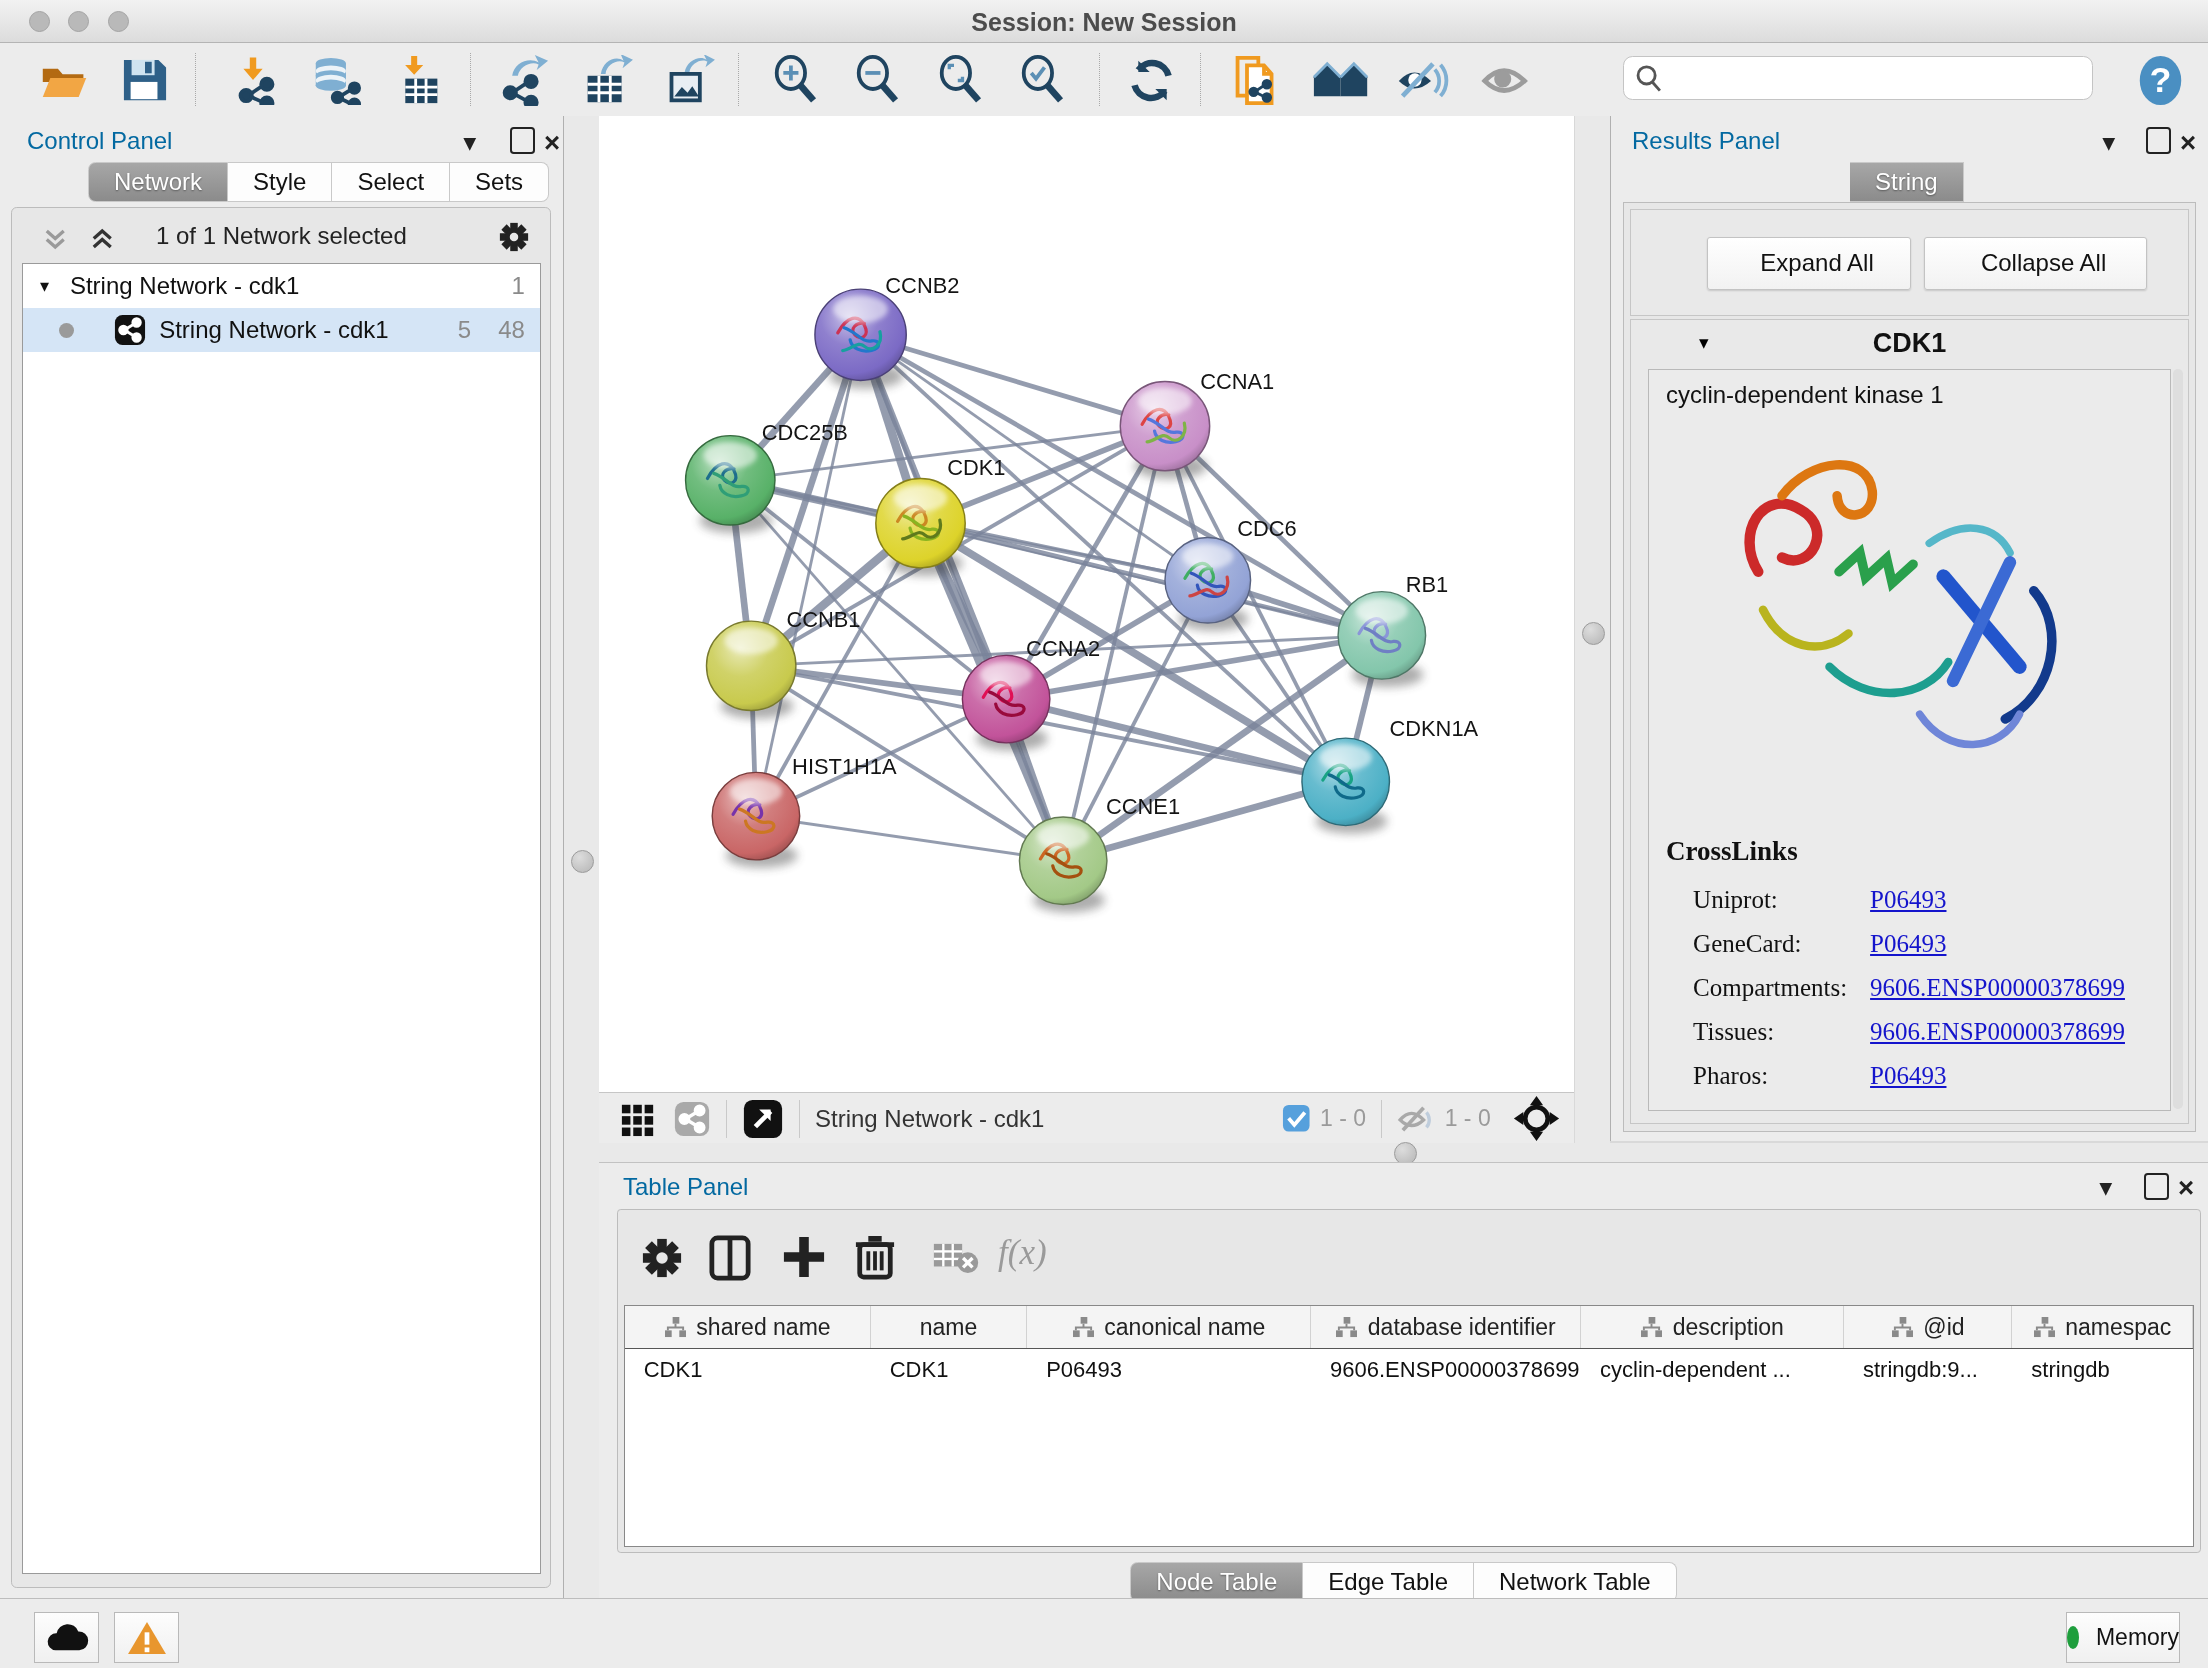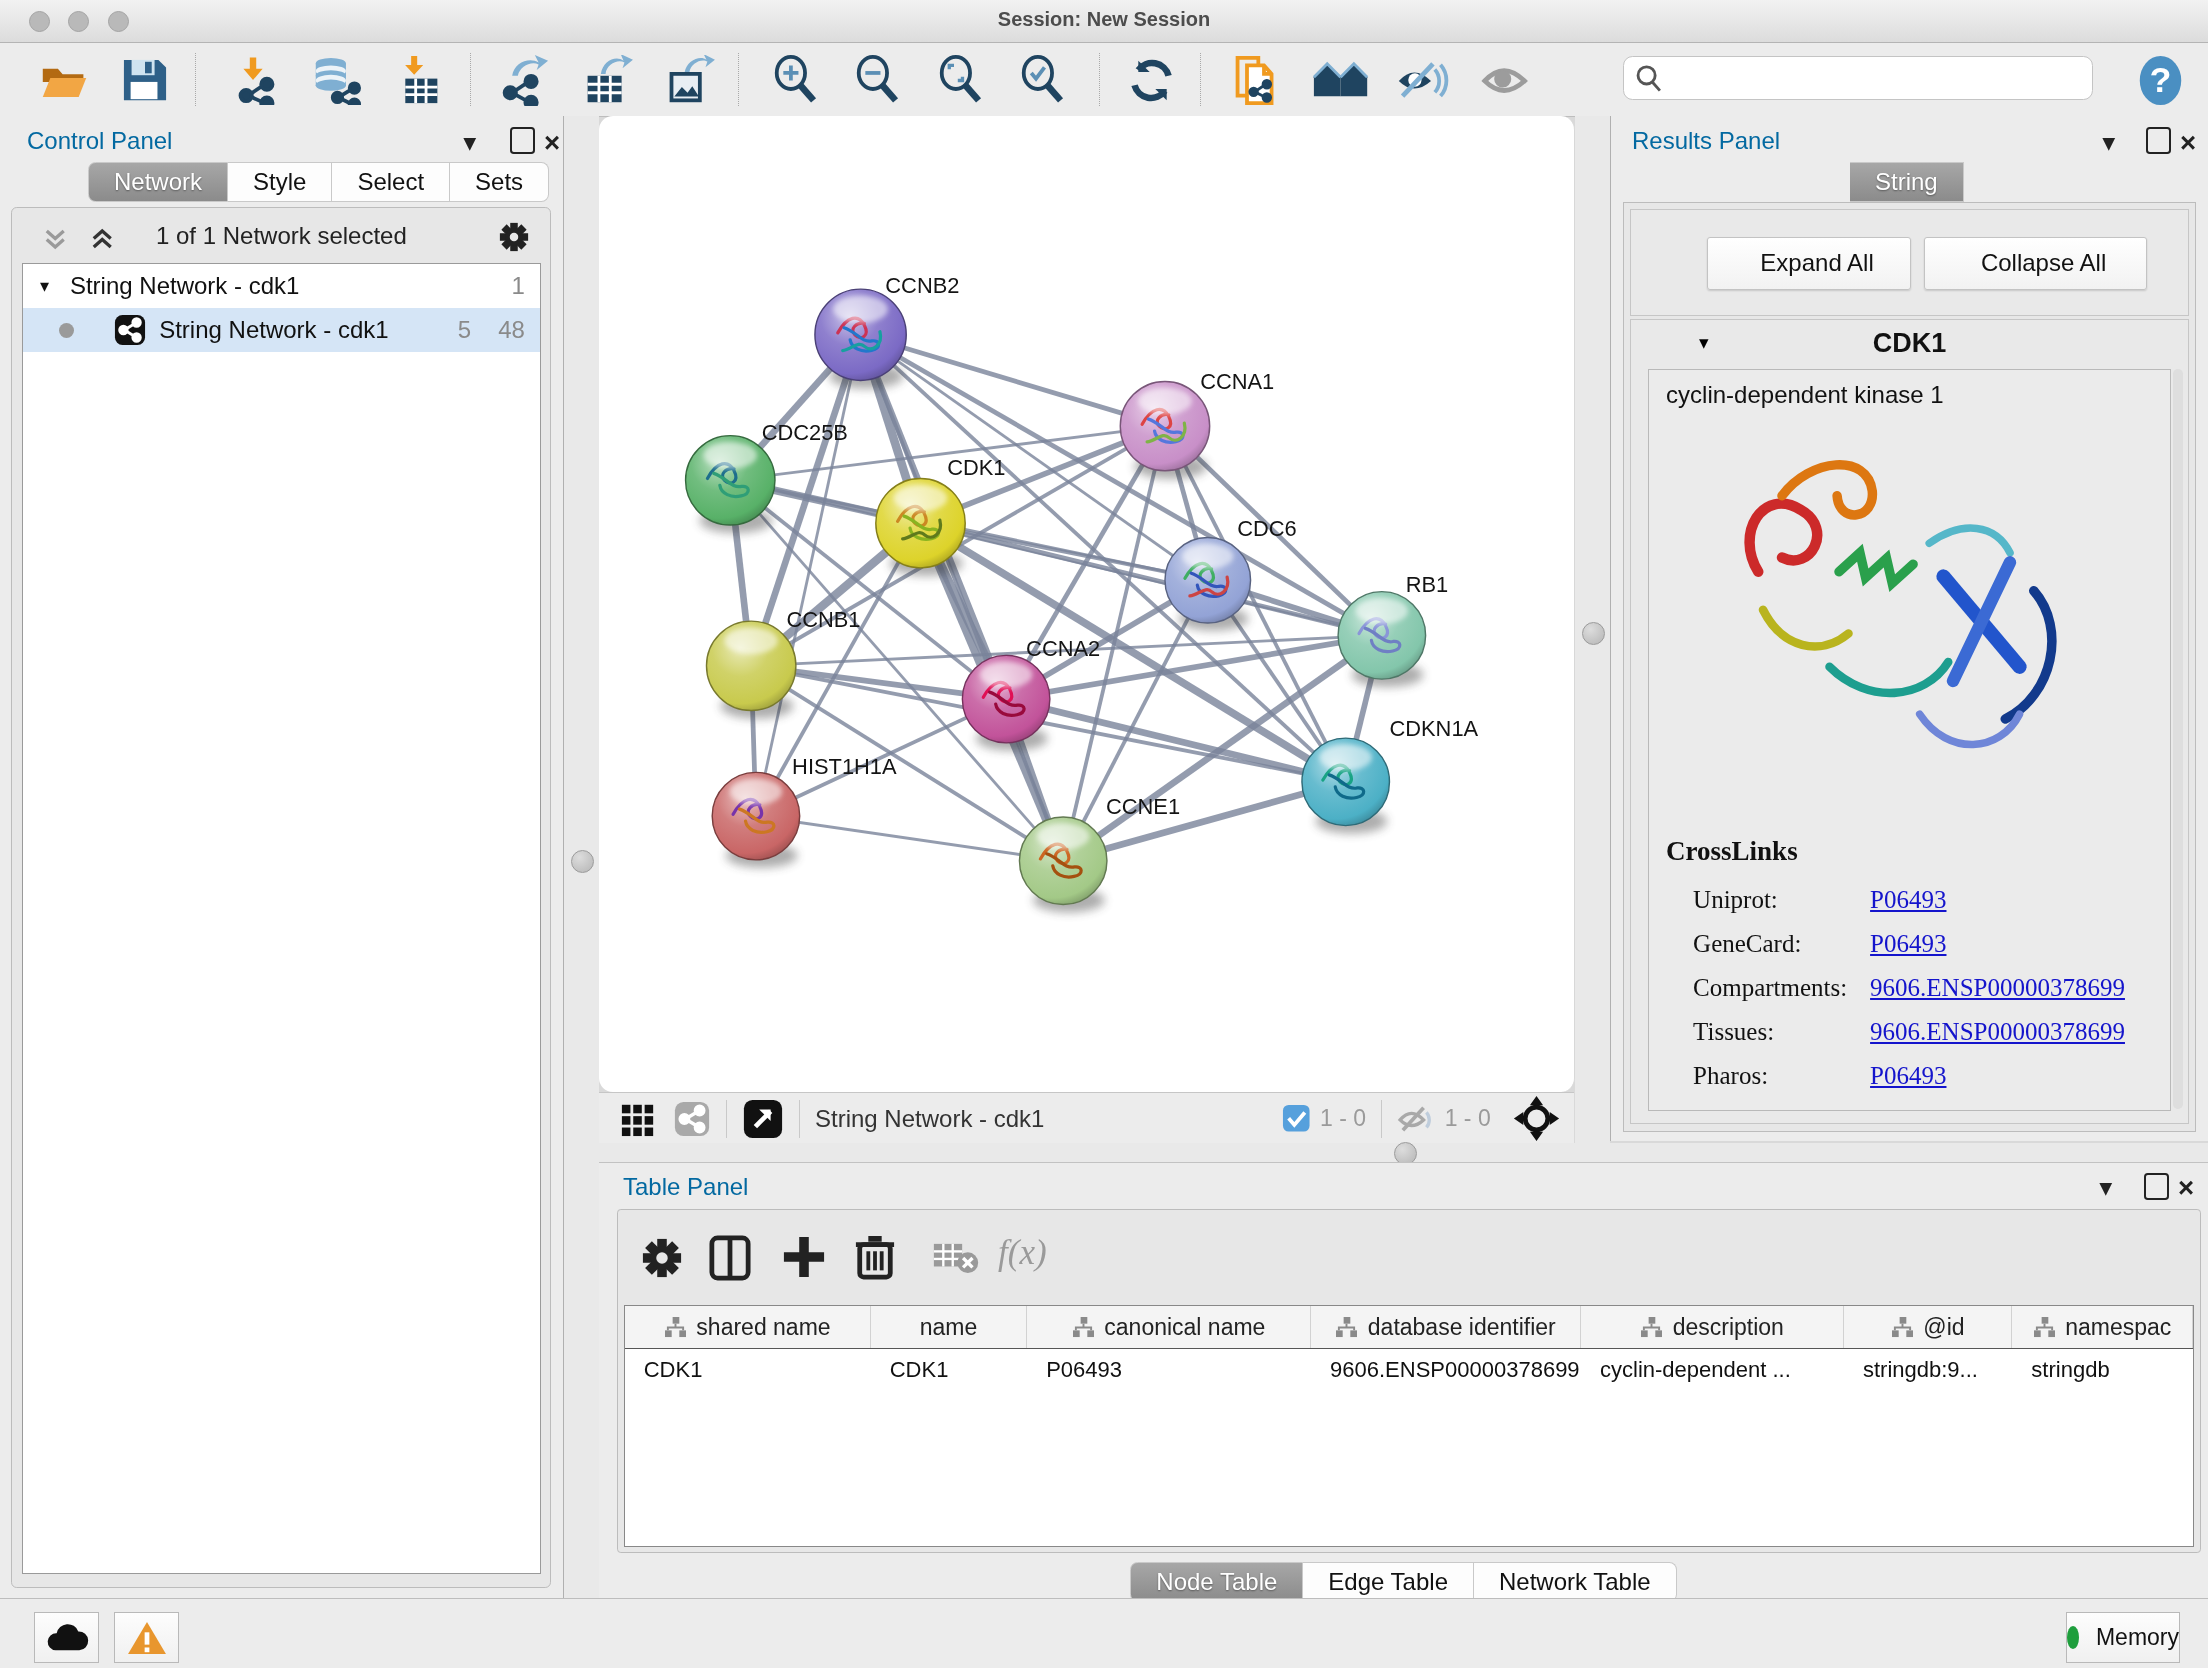--- a/index.html
+++ b/index.html
@@ -3,21 +3,21 @@
 <meta charset="utf-8">
 <style>
   html,body{margin:0;padding:0;background:#d9d9d9;}
   body{width:2208px;height:1668px;position:relative;font-family:"Liberation Sans",sans-serif;
        -webkit-font-smoothing:antialiased;overflow:hidden;}
   .abs{position:absolute;}
   
   .titlebar{left:0;top:0;width:2208px;height:42px;background:linear-gradient(#f2f2f2,#dcdcdc);
             border-bottom:1px solid #b4b4b4;}
   .tl{width:19px;height:19px;border-radius:50%;background:#b9b9b9;border:1px solid #a4a4a4;top:10.5px;}
-  .wintitle{width:100%;text-align:center;top:7.6px;font-size:20px;color:#4c4c4c;font-weight:bold;}
+  .wintitle{width:100%;text-align:center;top:7.6px;font-size:25px;color:#4c4c4c;font-weight:bold;}
   
   .toolbar{left:0;top:43px;width:2208px;height:73px;background:#ececec;border-bottom:1px solid #bdbdbd;}
   .tbtn{top:7.6px;width:61px;height:59px;display:flex;align-items:center;justify-content:center;}
   .vsep{top:9.5px;width:0;height:53px;border-left:1.9px dotted #a9a9a9;}
   .searchbox{top:13.3px;left:1623px;width:470px;height:44px;background:#fff;border:1.9px solid #c4c4c4;
              border-radius:9.5px;display:flex;align-items:center;padding-left:11.4px;box-sizing:border-box;}
   .searchbox input{border:none;outline:none;font-size:23px;width:399px;background:transparent;
                    font-family:"Liberation Sans",sans-serif;}
   
   .ptitle{font-size:24px;color:#0369a1;}
@@ -33,21 +33,21 @@
   .netheader{left:9.5px;top:11.4px;width:519px;height:38px;font-size:24px;color:#222;}
   .netlist{left:9.5px;top:55px;width:517px;height:1309px;background:#fff;border:1px solid #9a9a9a;}
   .nrow{height:44px;display:flex;align-items:center;font-size:24px;color:#111;}
   .nrow.sel{background:#d5e5f6;}
   .graycount{color:#8a8a8a;}
   
   .split{background:#e9e9e9;}
   .knob{width:21px;height:21px;border-radius:50%;background:radial-gradient(circle at 35% 30%,#ddd,#b5b5b5);
         border:1px solid #9b9b9b;}
   
-  .canvas{left:599px;top:116px;width:975px;height:976px;background:#fff;border-right:1px solid #d8d8d8;border-radius:14px;}
+  .canvas{left:599px;top:116px;width:975px;height:976px;background:#fff;border-right:1px solid #d8d8d8;}
   .netfooter{left:599px;top:1092px;width:975px;height:51px;background:#ececec;border-top:1px solid #c6c6c6;
              display:flex;align-items:center;}
   .ftext{font-size:24px;color:#333;}
   .fsep{width:0;height:38px;border-left:1px solid #c9c9c9;margin:0 15px;}
   .fgray{color:#9a9a9a;font-size:23px;}
   
   .rpanel{left:1610px;top:116px;width:598px;height:1025px;background:#ececec;border-left:1px solid #b0b0b0;}
   .rbox{left:12.4px;top:86px;width:571px;height:928px;background:#e7e7e7;border:1px solid #bcbcbc;}
   .btn{background:linear-gradient(#ffffff,#f2f2f2);border:1px solid #c3c3c3;border-radius:3px;
        font-size:24px;color:#111;display:flex;align-items:center;justify-content:center;

